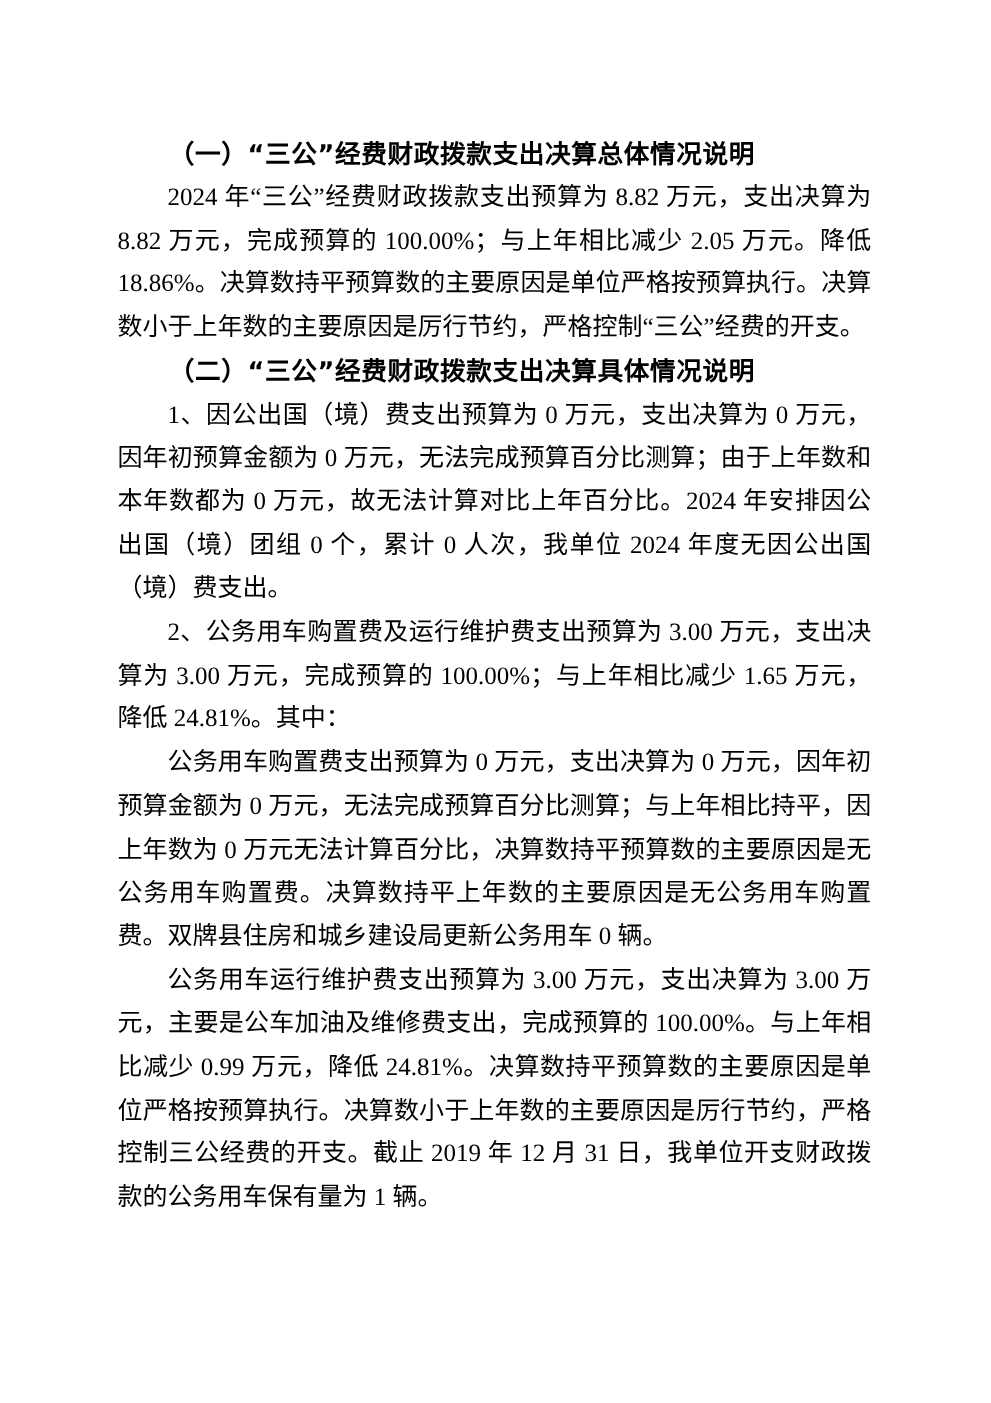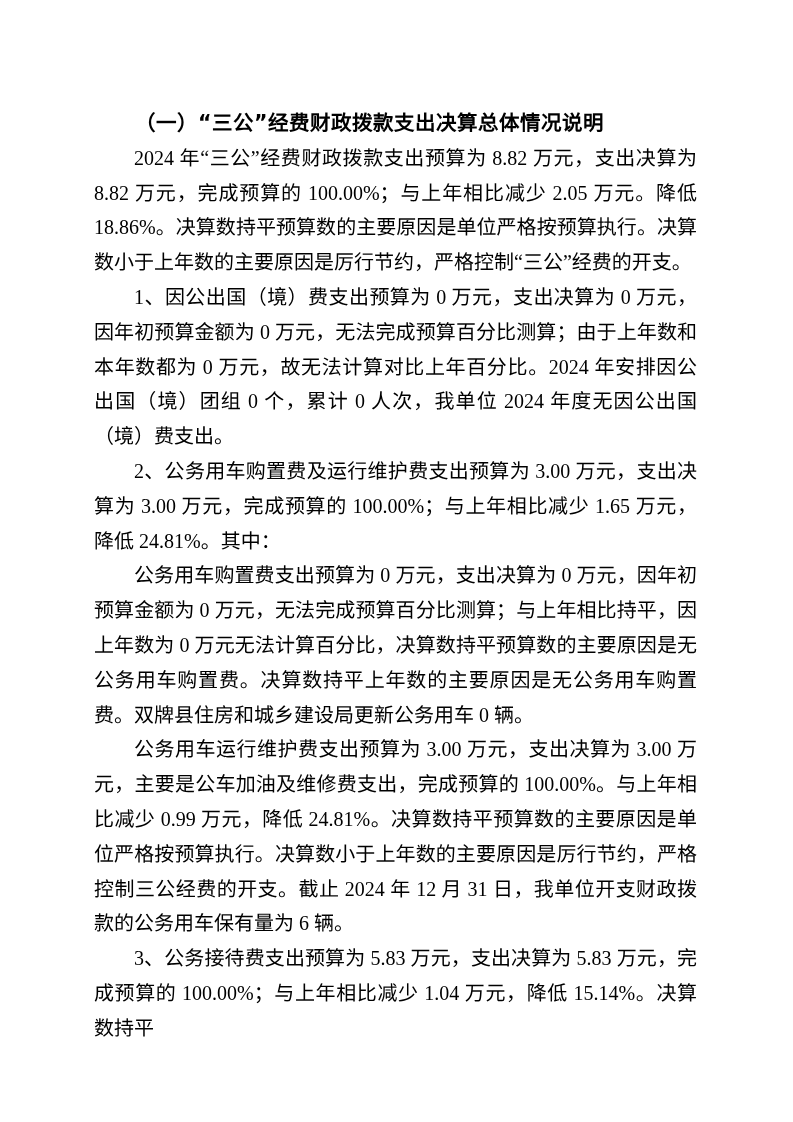--- a/index.html
+++ b/index.html
@@ -44,19 +44,19 @@
     line-height: 34.8px;
   }
 </style>
 </head>
 <body>
 
 <main class="page">
   <article class="doc-content" id="doc-content">
       <h3 class="section-heading">（一）“三公”经费财政拨款支出决算总体情况说明</h3>
       <p class="body-paragraph">2024 年“三公”经费财政拨款支出预算为 8.82 万元，支出决算为 8.82 万元，完成预算的 100.00%；与上年相比减少 2.05 万元。降低 18.86%。决算数持平预算数的主要原因是单位严格按预算执行。决算数小于上年数的主要原因是厉行节约，严格控制“三公”经费的开支。</p>
+      <h3 class="section-heading">（二）“三公”经费财政拨款支出决算具体情况说明</h3>
       <p class="body-paragraph">1、因公出国（境）费支出预算为 0 万元，支出决算为 0 万元，因年初预算金额为 0 万元，无法完成预算百分比测算；由于上年数和本年数都为 0 万元，故无法计算对比上年百分比。2024 年安排因公出国（境）团组 0 个，累计 0 人次，我单位 2024 年度无因公出国（境）费支出。</p>
       <p class="body-paragraph">2、公务用车购置费及运行维护费支出预算为 3.00 万元，支出决算为 3.00 万元，完成预算的 100.00%；与上年相比减少 1.65 万元，降低 24.81%。其中：</p>
       <p class="body-paragraph">公务用车购置费支出预算为 0 万元，支出决算为 0 万元，因年初预算金额为 0 万元，无法完成预算百分比测算；与上年相比持平，因上年数为 0 万元无法计算百分比，决算数持平预算数的主要原因是无公务用车购置费。决算数持平上年数的主要原因是无公务用车购置费。双牌县住房和城乡建设局更新公务用车 0 辆。</p>
-      <p class="body-paragraph">公务用车运行维护费支出预算为 3.00 万元，支出决算为 3.00 万元，主要是公车加油及维修费支出，完成预算的 100.00%。与上年相比减少 0.99 万元，降低 24.81%。决算数持平预算数的主要原因是单位严格按预算执行。决算数小于上年数的主要原因是厉行节约，严格控制三公经费的开支。截止 2024 年 12 月 31 日，我单位开支财政拨款的公务用车保有量为 6 辆。</p>
-      <p class="body-paragraph">3、公务接待费支出预算为 5.83 万元，支出决算为 5.83 万元，完成预算的 100.00%；与上年相比减少 1.04 万元，降低 15.14%。决算数持平</p>
+      <p class="body-paragraph">公务用车运行维护费支出预算为 3.00 万元，支出决算为 3.00 万元，主要是公车加油及维修费支出，完成预算的 100.00%。与上年相比减少 0.99 万元，降低 24.81%。决算数持平预算数的主要原因是单位严格按预算执行。决算数小于上年数的主要原因是厉行节约，严格控制三公经费的开支。截止 2019 年 12 月 31 日，我单位开支财政拨款的公务用车保有量为 1 辆。</p>
     </article>
 </main>
 
 </body></html>

